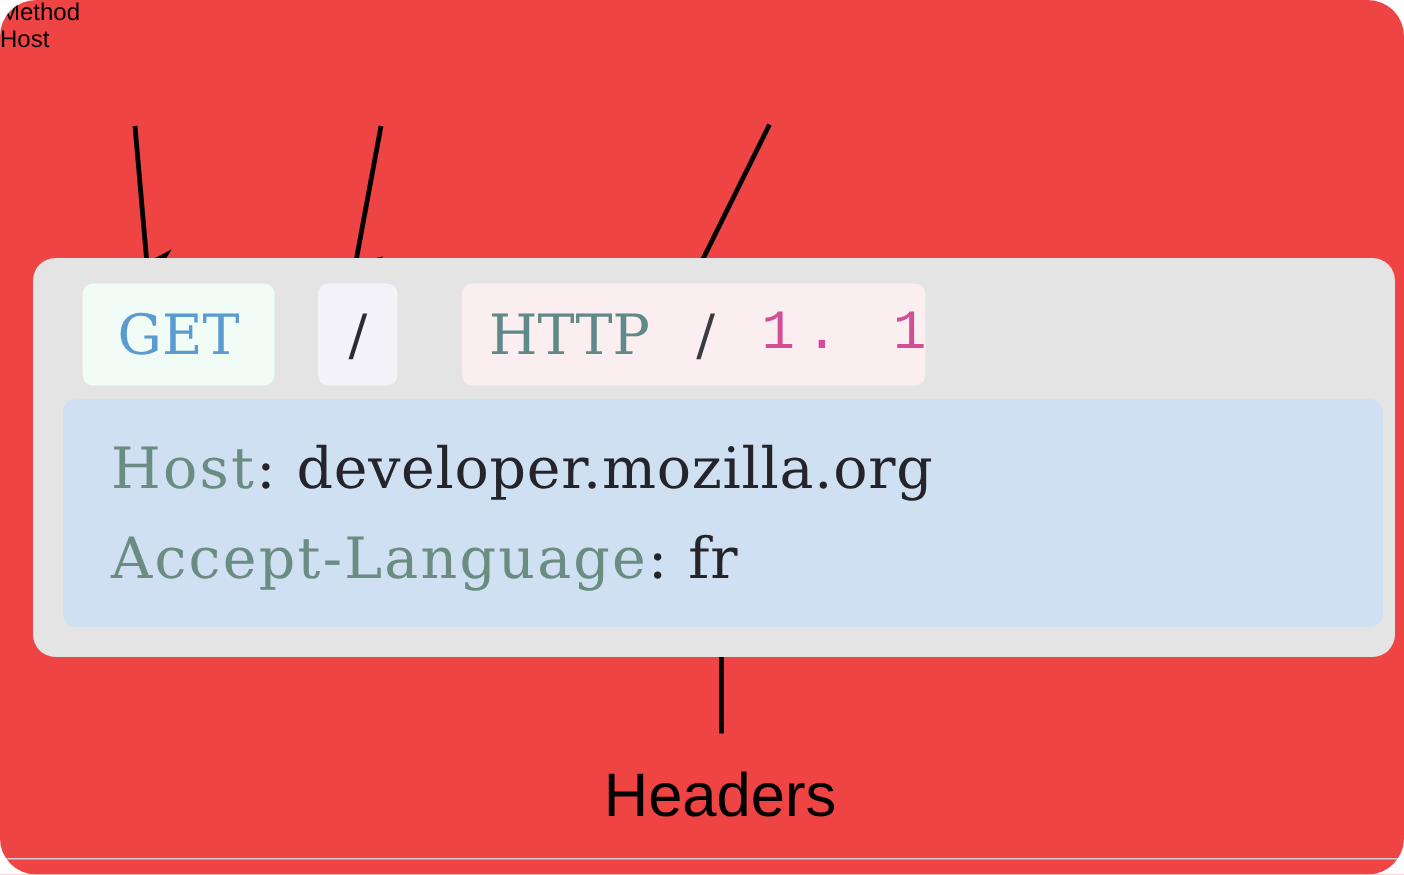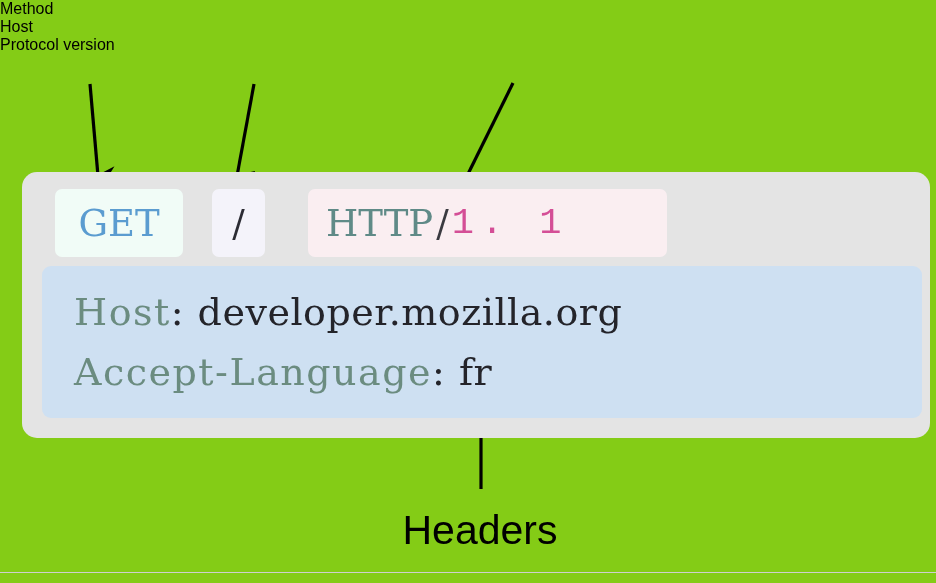--- a/index.html
+++ b/index.html
@@ -9,22 +9,23 @@
     background: #ffffff;
   }
   body {
     font-family: "Liberation Sans", sans-serif;
     -webkit-font-smoothing: antialiased;
   }
   #canvas {
     position: relative;
     width: 936px;
     height: 583px;
-    background: #84cc16;
+    background: #ef4444;
     overflow: hidden;
+    border-radius: 24px;
   }
   #label-method { left: 22px;  top: 16px; }
   #label-path   { left: 209px; top: 16px; }
   #label-proto  { left: 353px; top: 16px; }
   #label-headers {
     position: absolute;
     left: 0; right: 0;
     top: 510px;
     text-align: center;
     font-family: "Liberation Sans", sans-serif;
@@ -82,24 +83,25 @@
     color: #5b9cd0;
   }
   #token-path {
     left: 170px;
     width: 53px;
     background: #f4f3fa;
     color: #2b2b33;
   }
   #token-protocol {
     left: 266px;
-    width: 359px;
+    width: 309px;
     background: #faeef1;
     padding: 0 18px;
     justify-content: flex-start;
+    gap: 28px;
   }
   #token-protocol .proto-name { color: #5f8a87; }
   #token-protocol .proto-slash { color: #3a3a40; padding: 0 3px; }
   #token-protocol .proto-version {
     color: #d44e96;
     letter-spacing: 7px;
     font-family: Liberation Mono, monospace;
   }
 
   
@@ -136,21 +138,20 @@
 </style>
 </head>
 <body>
 
 <div id="canvas">
 
   <div id="label-method">Method</div>
 
   <div id="label-path">Host</div>
 
-  <div id="label-proto">Protocol version</div>
 
   <svg class="arrow-svg" id="arrow-method-svg" style="left:0px; top:0px;" width="936" height="583" viewBox="0 0 936 583">
     <defs>
       <marker id="head-down" markerWidth="7" markerHeight="7" refX="2.6" refY="5.4" orient="auto" markerUnits="strokeWidth">
         <path d="M0,0 L2.6,6.2 L5.2,0 L2.6,1.9 Z" fill="#000000"></path>
       </marker>
     </defs>
     <line x1="90" y1="84" x2="98" y2="176" stroke="#000000" stroke-width="3.2" marker-end="url(#head-down)"></line>
   </svg>
 

